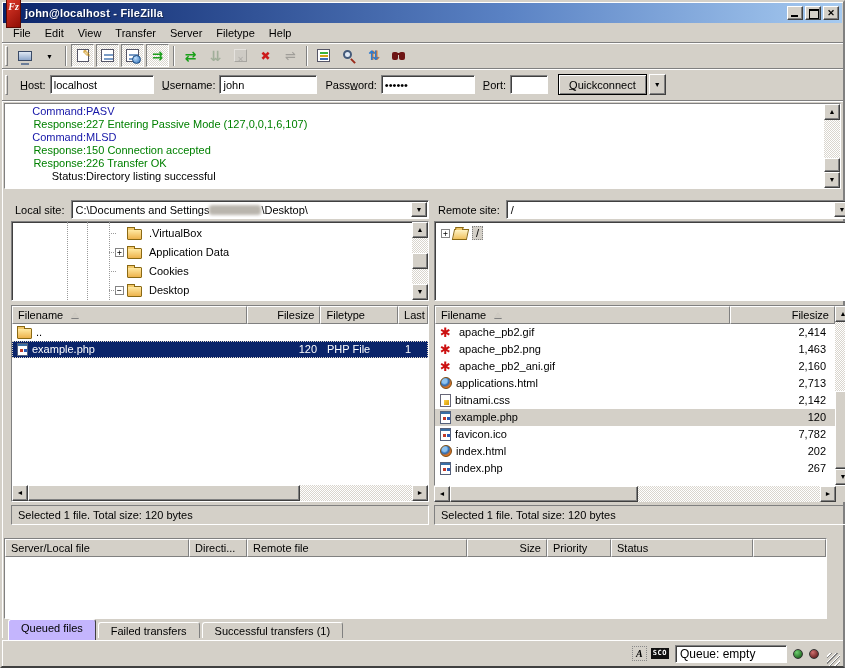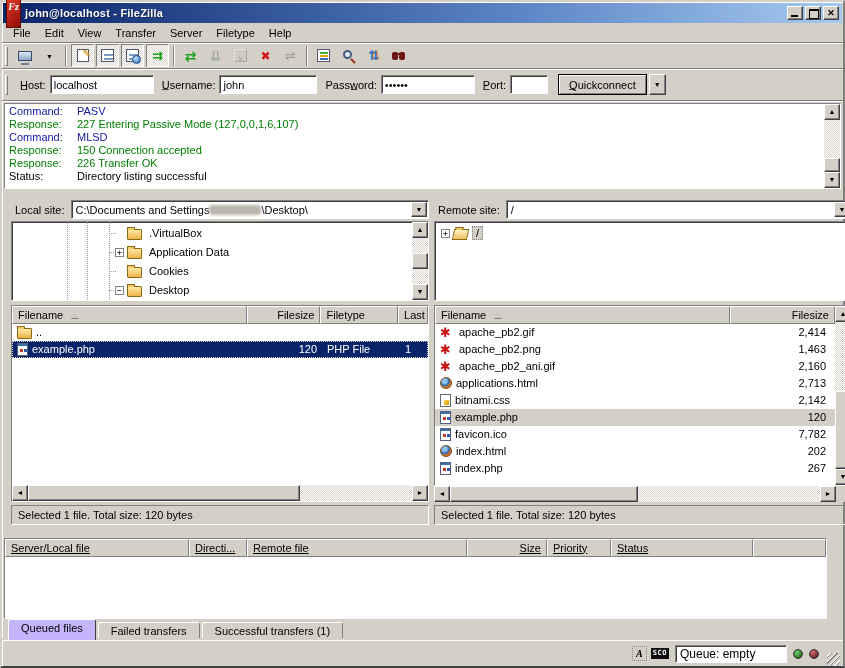--- a/index.html
+++ b/index.html
@@ -62,21 +62,21 @@
   .qcbar{height:32px;display:flex;align-items:center;padding:0 2px;border-bottom:1px solid #808080;box-shadow:0 1px 0 #fff;}
   .qcbar label{margin:0 4px 0 8px;}
   .qc-input{height:19px;background:#fff;border:1px solid;border-color:#808080 #fff #fff #808080;box-shadow:inset 1px 1px 0 #404040;
     font:11px "Liberation Sans",sans-serif;padding:0 3px;outline:none;}
   .qc-btn{height:21px;padding:0 10px;background:#d4d0c8;border:1px solid #000;box-shadow:inset 1px 1px 0 #fff,inset -1px -1px 0 #808080;
     font:11px "Liberation Sans",sans-serif;margin-left:10px;}
   .qc-arrow{width:17px;height:21px;background:#d4d0c8;border:1px solid;border-color:#fff #404040 #404040 #fff;box-shadow:inset -1px -1px 0 #808080;
     font-size:7px;text-align:center;line-height:19px;margin-left:2px;}
   
   .logwrap{height:87px;margin:2px;background:#fff;border:1px solid;border-color:#808080 #fff #fff #808080;display:flex;}
-  .logbox{flex:1;overflow:hidden;padding:1px 0;}
+  .logbox{flex:1;overflow:hidden;padding:1px 9px;text-align:right;}
   .log-line{display:flex;height:13px;line-height:13px;}
   .log-label{width:72px;padding-left:4px;flex:none;}
   .t-command{color:#1616a8;}
   .t-response{color:#008000;}
   .t-status{color:#000;}
   
   .vscroll{width:16px;flex:none;display:flex;flex-direction:column;background-color:#d9d5cd;
     background-image:linear-gradient(45deg,#fff 25%,transparent 25%,transparent 75%,#fff 75%),linear-gradient(45deg,#fff 25%,transparent 25%,transparent 75%,#fff 75%);
     background-size:2px 2px;background-position:0 0,1px 1px;}
   .hscroll{height:16px;display:flex;background-color:#d9d5cd;
@@ -132,21 +132,21 @@
   .hcell.r{justify-content:flex-end;}
   .sort{width:0;height:0;border-left:4px solid transparent;border-right:4px solid transparent;border-bottom:6px solid #cfcbc3;margin-left:8px;filter:drop-shadow(0 1px 0 #808080);}
   .listbody{flex:1;background:#fff;overflow:hidden;}
   .frow{height:17px;display:flex;align-items:center;white-space:nowrap;}
   .fcell{padding:0 5px;overflow:hidden;display:flex;align-items:center;flex:none;}
   .fcell.r{justify-content:flex-end;display:block;text-align:right;}
   .frow.sel{background:#0a246a;color:#fff;outline:1px dotted #e0d8c8;outline-offset:-1px;}
   .frow.isel{background:#d4d0c8;}
   .status-row{height:20px;margin-top:3px;border:1px solid;border-color:#808080 #fff #fff #808080;display:flex;align-items:center;padding:0 6px;}
   
-  .queuewrap{margin:4px 16px 0 2px;border:1px solid;border-color:#808080 #fff #fff #808080;background:#fff;text-decoration:underline;}
+  .queuewrap{margin:4px 16px 0 2px;border:1px solid;border-color:#808080 #fff #fff #808080;background:#fff;}
   .queue-head{height:18px;display:flex;background:#d4d0c8;}
   .queue-body{height:61px;background:#fff;}
   
   .tabs{display:flex;align-items:flex-end;height:22px;padding-left:6px;}
   .tab{height:18px;padding:2px 12px;background:#d4d0c8;border:1px solid;border-color:#fff #808080 #808080 #fff;
     border-radius:3px 3px 0 0;margin-right:2px;border-bottom:none;}
   .tab.active{height:21px;background:#c4b5fd;font-weight:normal;border-color:#fff #404040 #fcfbf8 #fff;z-index:2;}
   .tabfill{flex:1;}
   
   .sbarfill{flex:1;}

